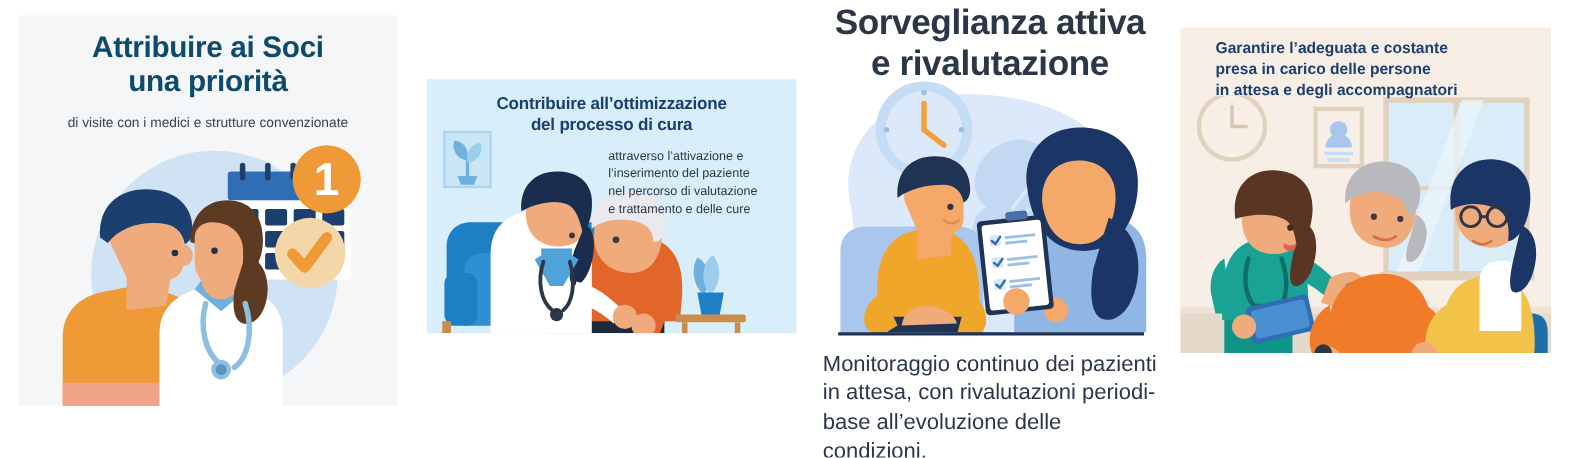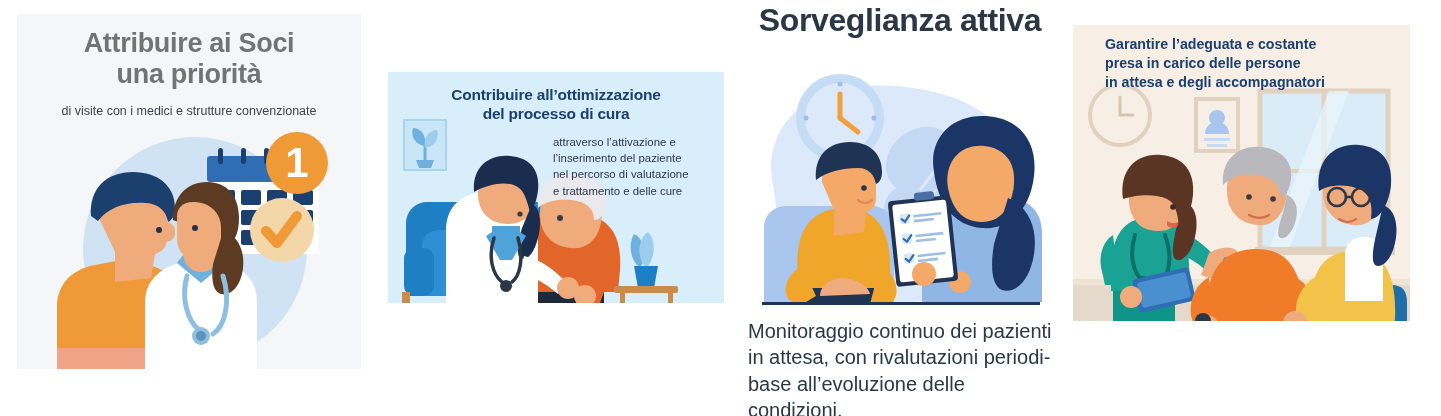--- a/index.html
+++ b/index.html
@@ -3,21 +3,21 @@
 <meta charset="utf-8">
 <style>
   html,body{margin:0;padding:0;background:#ffffff;}
   body{width:1441px;height:416px;position:relative;overflow:hidden;
        font-family:"Liberation Sans","DejaVu Sans",sans-serif;}
   .panel{position:absolute;overflow:hidden;}
 
   
   #panel1{left:17px;top:14px;width:344px;height:355px;background:#f5f6f7;}
   #p1-title{position:absolute;left:0;top:14px;width:344px;text-align:center;
-            color:#737373;font-weight:bold;font-size:27px;line-height:1.14;letter-spacing:-.3px;}
+            color:#0c4a6e;font-weight:bold;font-size:27px;line-height:1.14;letter-spacing:-.3px;}
   #p1-sub{position:absolute;left:0;top:90px;width:344px;text-align:center;
           color:#3c4450;font-size:12.5px;}
   #p1-art{position:absolute;left:0;top:110px;width:344px;height:245px;}
 
   
   #panel2{left:388px;top:72px;width:336px;height:231px;background:#d9eefb;}
   #p2-title{position:absolute;left:0;top:14px;width:336px;text-align:center;
             color:#1b3f6e;font-weight:bold;font-size:15.5px;line-height:1.2;letter-spacing:-.2px;}
   #p2-body{position:absolute;left:165px;top:62px;width:162px;
            color:#2b3647;font-size:11.4px;line-height:1.42;text-align:left;}
@@ -191,20 +191,21 @@
     <div>l’inserimento del paziente</div>
     <div>nel percorso di valutazione</div>
     <div>e trattamento e delle cure</div>
   </div>
 </div>
 
 <div class="panel" id="panel3">
 
   <div id="p3-title">
     <div>Sorveglianza attiva</div>
+    <div>e rivalutazione</div>
   </div>
 
   <div id="p3-art">
     <svg width="296" height="235" viewBox="0 0 296 235">
 
       <path d="M22 120 c-14 -56 26 -100 84 -104 c62 -4 128 12 150 54 c22 42 10 110 -30 140 c-40 30 -130 30 -168 8 c-26 -16 -32 -62 -36 -98 z" fill="#dbe9fa"></path>
 
       <g>
         <circle cx="88" cy="48" r="44" fill="#c5dcf5"></circle>
         <circle cx="88" cy="48" r="35" fill="#dbe9fa"></circle>

